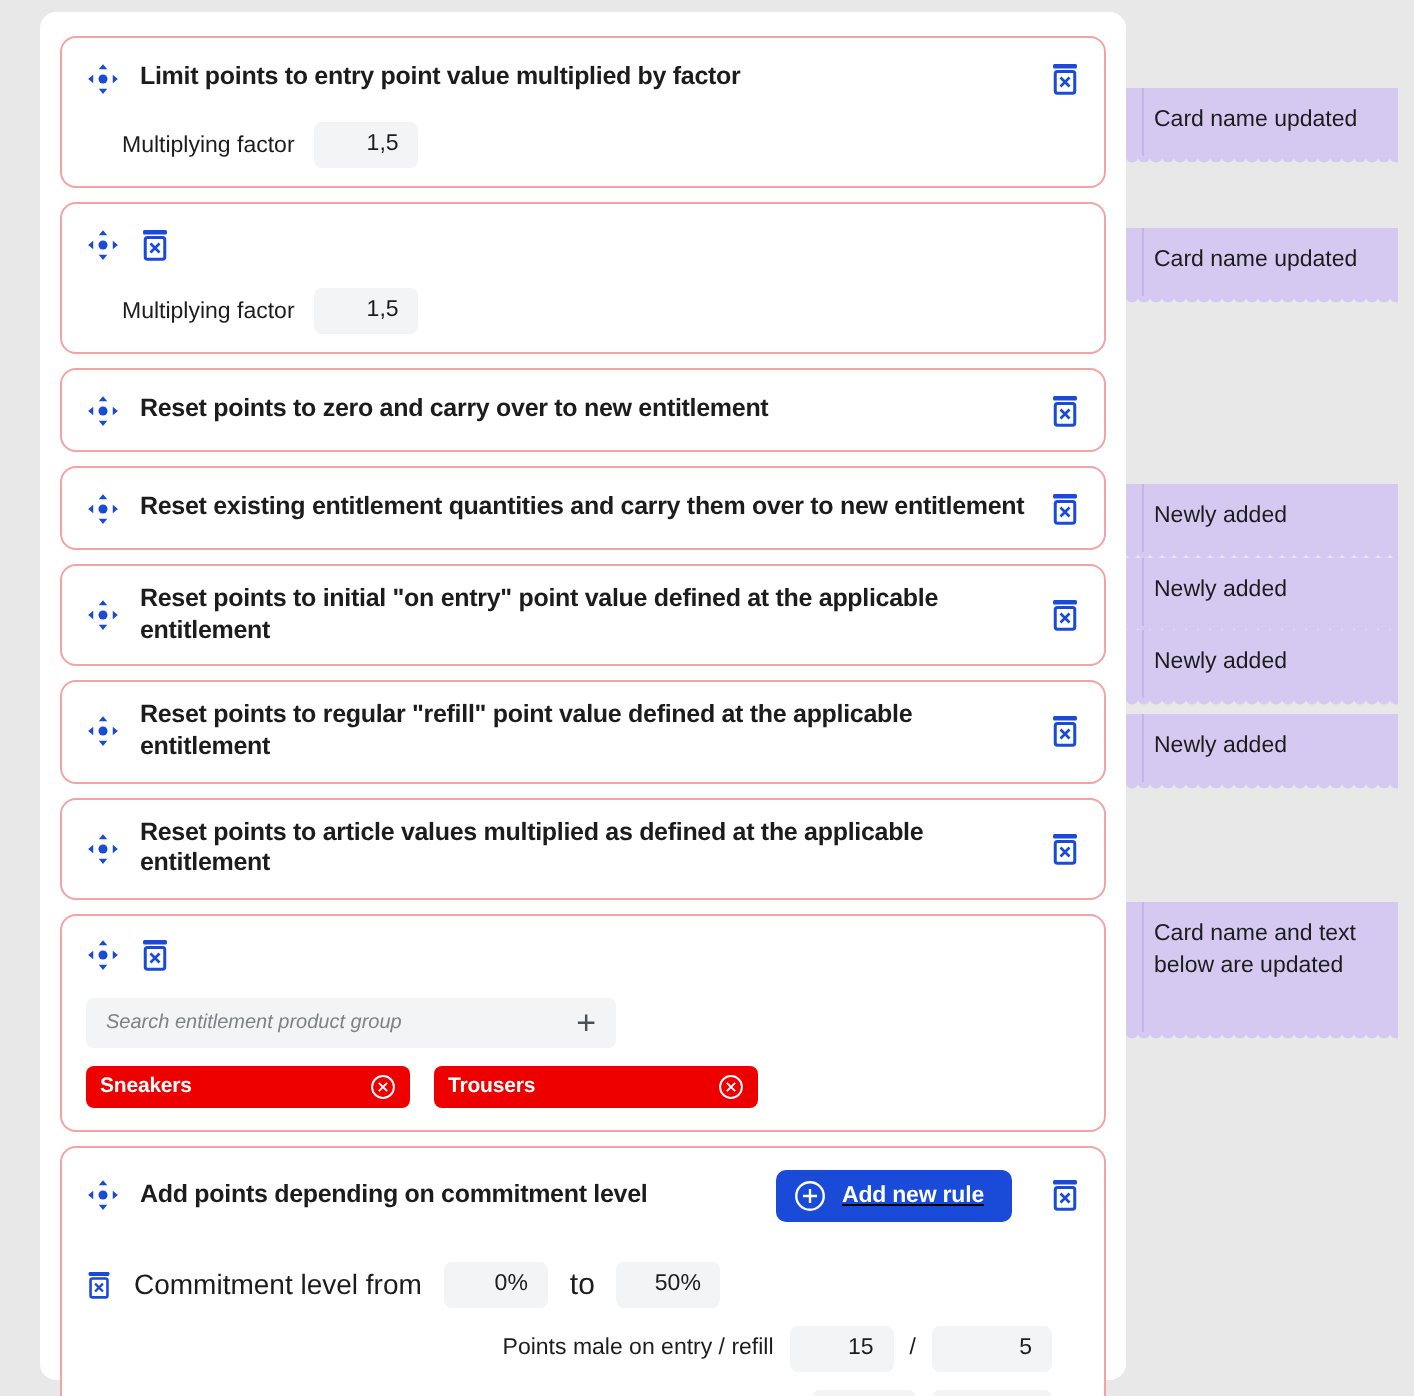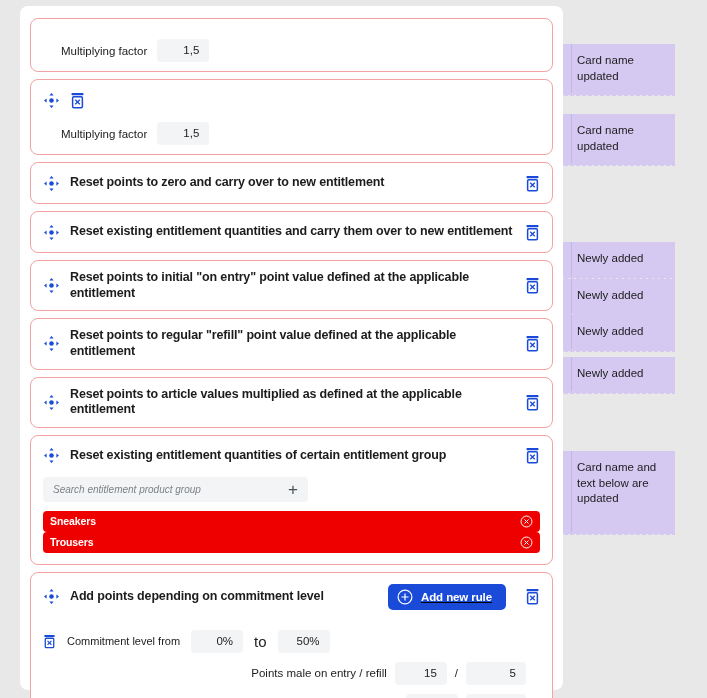--- a/index.html
+++ b/index.html
@@ -49,70 +49,84 @@
   .input-wide{min-width:60px;}
 
   
   .search-box{
     margin-top:10px;background:#f3f4f5;border-radius:4px;
     height:25px;display:flex;align-items:center;
     padding:0 10px;box-sizing:border-box;width:265px;
   }
   .search-ph{font-size:10px;color:#7c8287;font-style:italic;flex:1;}
   .plus-glyph{font-size:17px;color:#4a5056;line-height:1;margin-left:6px;}
-  .tag-row{display:flex;gap:0;margin-top:9px;flex-direction:column;}
+  .tag-row{display:flex;gap:12px;margin-top:9px;}
   .tag{
     background:#ef0000;border-radius:4px;height:21px;
     display:flex;align-items:center;box-sizing:border-box;
     padding:0 7px;min-width:162px;
   }
   .tag-label{font-size:10.5px;font-weight:bold;color:#fff;flex:1;letter-spacing:-0.1px;}
   .tag-x{width:13px;height:13px;flex:0 0 13px;}
 
   
   .add-btn{
     background:#1a4bd8;border-radius:5px;height:26px;
     display:flex;align-items:center;gap:8px;
     padding:0 14px 0 9px;box-sizing:border-box;cursor:pointer;text-decoration:underline;
   }
   .add-btn-label{font-size:11.5px;font-weight:bold;color:#fff;letter-spacing:-0.1px;}
   .plus-circle{width:16px;height:16px;flex:0 0 16px;}
 
   
   .rule{margin-top:14px;}
   .rule-head{display:flex;align-items:center;gap:11px;}
-  .rule-label{font-size:11px;color:#1c1c1c;}
+  .rule-label{font-size:14px;color:#1c1c1c;}
   .to-label{font-size:15px;color:#1c1c1c;}
   .pts-row{display:flex;align-items:center;justify-content:flex-end;gap:8px;margin-top:9px;padding-right:14px;}
   .pts-label{font-size:11.5px;color:#1c1c1c;}
   .slash{font-size:11.5px;color:#1c1c1c;}
 
   
   .note{
     position:absolute;background:#d5c9f2;
-    width:112px;box-sizing:border-box;
+    width:136px;box-sizing:border-box;
     padding:9px 10px 10px 14px;
   }
   .note::after{
     content:"";position:absolute;left:0;right:0;bottom:-5px;height:6px;
     background:
       radial-gradient(circle at 3px 0px, #d5c9f2 3px, rgba(0,0,0,0) 3.4px) repeat-x;
     background-size:6px 6px;
   }
   .note-line{position:absolute;left:8px;top:0;bottom:0;width:1px;background:#c4b5e8;}
   .note-text{font-size:11.5px;color:#1c1c1c;line-height:1.35;position:relative;}
 </style>
 </head>
 <body>
 
 <div class="page">
 
   <div class="panel">
 
     <div class="card">
+      <div class="card-head">
+        <svg class="drag-icon" viewBox="0 0 24 24">
+          <g fill="#1a4bd8">
+              <circle cx="12" cy="12" r="3.2"></circle>
+          <path d="M12 1.5l3 3.6h-6zM12 22.5l3-3.6h-6zM1.5 12l3.6-3v6zM22.5 12l-3.6 3v-6z"></path>
+            </g>
+        </svg>
+        <div class="card-title">Limit points to entry point value multiplied by factor</div>
+        <svg class="trash-icon" viewBox="0 0 20 22">
+          <rect x="2" y="1" width="16" height="3" rx="1" fill="#1a4bd8"></rect>
+          <rect x="3.5" y="6" width="13" height="14.5" rx="1.5" fill="none" stroke="#1a4bd8" stroke-width="2"></rect>
+          <path d="M7 10l6 6M13 10l-6 6" stroke="#1a4bd8" stroke-width="1.8" fill="none"></path>
+        </svg>
+      </div>
       <div class="field-row">
         <span class="field-label">Multiplying factor</span>
         <span class="input-box">1,5</span>
       </div>
     </div>
 
     <div class="card">
       <div class="card-head">
         <svg class="drag-icon" viewBox="0 0 24 24">
           <g fill="#1a4bd8">
@@ -218,21 +232,20 @@
     </div>
 
     <div class="card" style="padding-bottom:11px;">
       <div class="card-head">
         <svg class="drag-icon" viewBox="0 0 24 24">
           <g fill="#1a4bd8">
               <circle cx="12" cy="12" r="3.2"></circle>
           <path d="M12 1.5l3 3.6h-6zM12 22.5l3-3.6h-6zM1.5 12l3.6-3v6zM22.5 12l-3.6 3v-6z"></path>
             </g>
         </svg>
-        <div class="card-title">Reset existing entitlement quantities of certain entitlement group</div>
         <svg class="trash-icon" viewBox="0 0 20 22">
           <rect x="2" y="1" width="16" height="3" rx="1" fill="#1a4bd8"></rect>
           <rect x="3.5" y="6" width="13" height="14.5" rx="1.5" fill="none" stroke="#1a4bd8" stroke-width="2"></rect>
           <path d="M7 10l6 6M13 10l-6 6" stroke="#1a4bd8" stroke-width="1.8" fill="none"></path>
         </svg>
       </div>
 
       <div class="search-box">
         <span class="search-ph">Search entitlement product group</span>
         <span class="plus-glyph">+</span>

